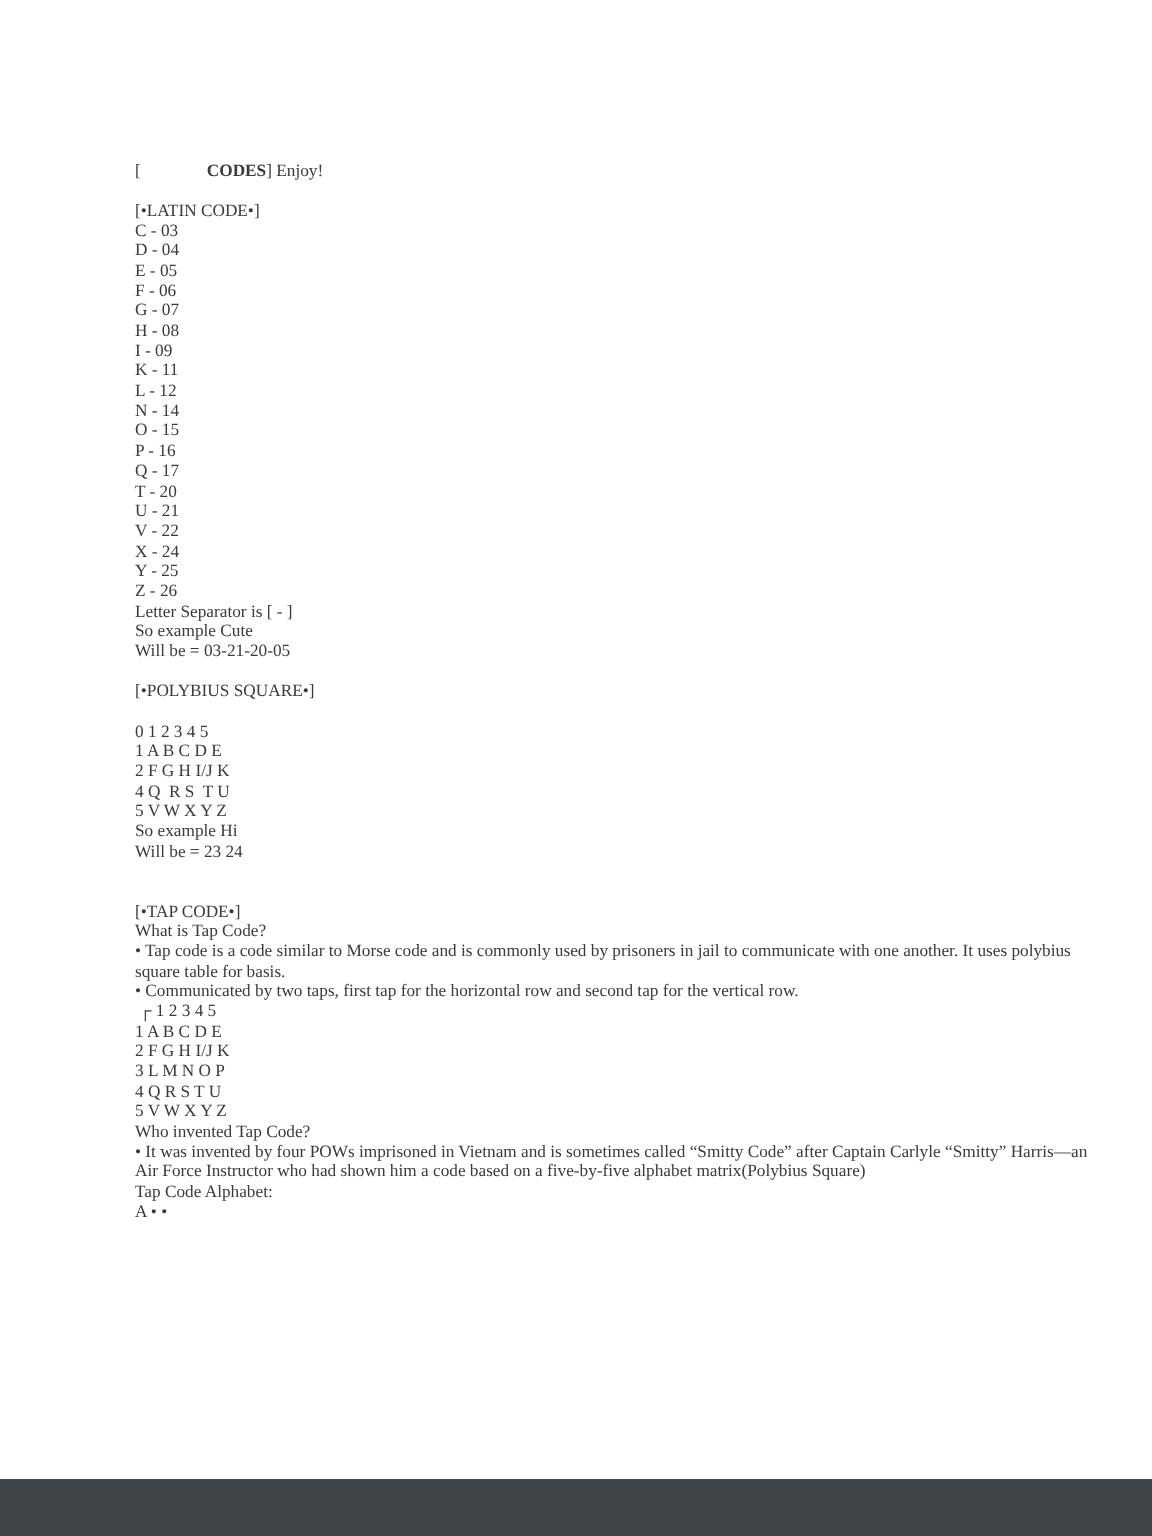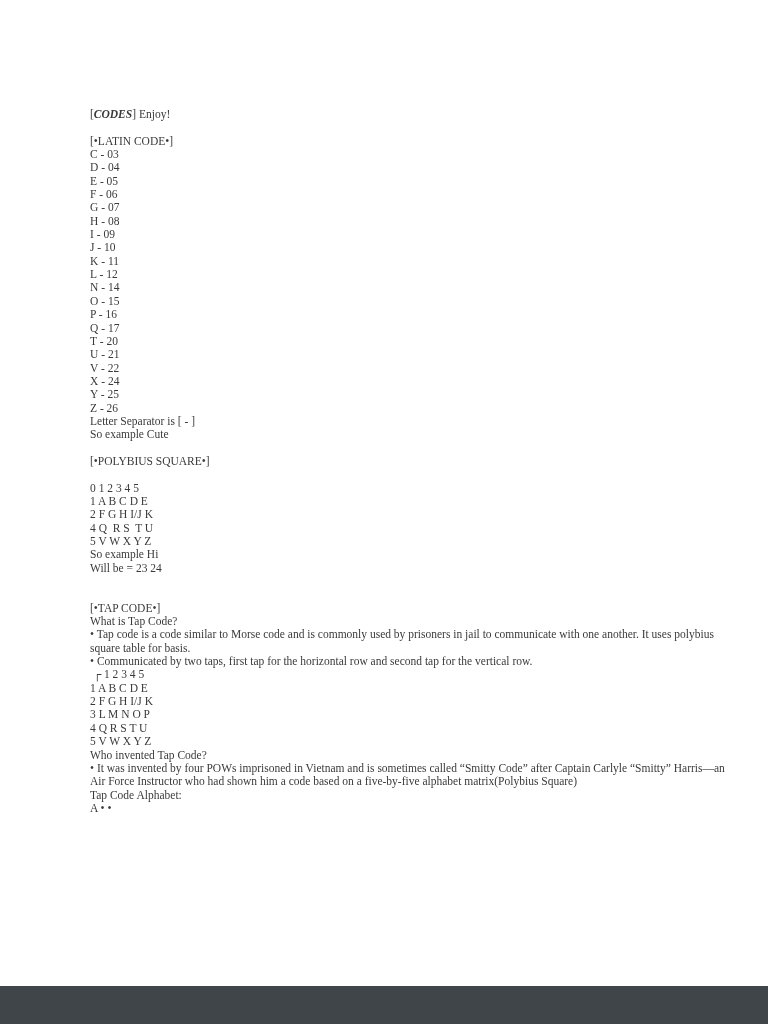--- a/index.html
+++ b/index.html
@@ -32,21 +32,21 @@
     color: #3a3a3a;
     font-size: 11.5px;
     line-height: 13.35px;
   }
   .line {
     min-height: 13.35px;
     white-space: pre-wrap;
   }
   .title .emph {
     font-weight: bold;
-    font-style: italic;
+    margin-left: 44px;
   }
   .bottombar {
     position: absolute;
     left: 0;
     top: 986px;
     width: 768px;
     height: 38px;
     background: #40454a;
   }
 </style>
@@ -60,35 +60,35 @@
       <div>
           <div class="line"></div>
           <div class="line">[•LATIN CODE•]</div>
           <div class="line">C - 03</div>
           <div class="line">D - 04</div>
           <div class="line">E - 05</div>
           <div class="line">F - 06</div>
           <div class="line">G - 07</div>
           <div class="line">H - 08</div>
           <div class="line">I - 09</div>
-          <div class="line">J - 10</div>
           <div class="line">K - 11</div>
           <div class="line">L - 12</div>
           <div class="line">N - 14</div>
           <div class="line">O - 15</div>
           <div class="line">P - 16</div>
           <div class="line">Q - 17</div>
           <div class="line">T - 20</div>
           <div class="line">U - 21</div>
           <div class="line">V - 22</div>
           <div class="line">X - 24</div>
           <div class="line">Y - 25</div>
           <div class="line">Z - 26</div>
           <div class="line">Letter Separator is [ - ]</div>
           <div class="line">So example Cute</div>
+          <div class="line">Will be = 03-21-20-05</div>
           <div class="line"></div>
           <div class="line">[•POLYBIUS SQUARE•]</div>
           <div class="line"></div>
           <div class="line">0 1 2 3 4 5</div>
           <div class="line">1 A B C D E</div>
           <div class="line">2 F G H I/J K</div>
           <div class="line">4 Q  R S  T U</div>
           <div class="line">5 V W X Y Z</div>
           <div class="line">So example Hi</div>
           <div class="line">Will be = 23 24</div>

